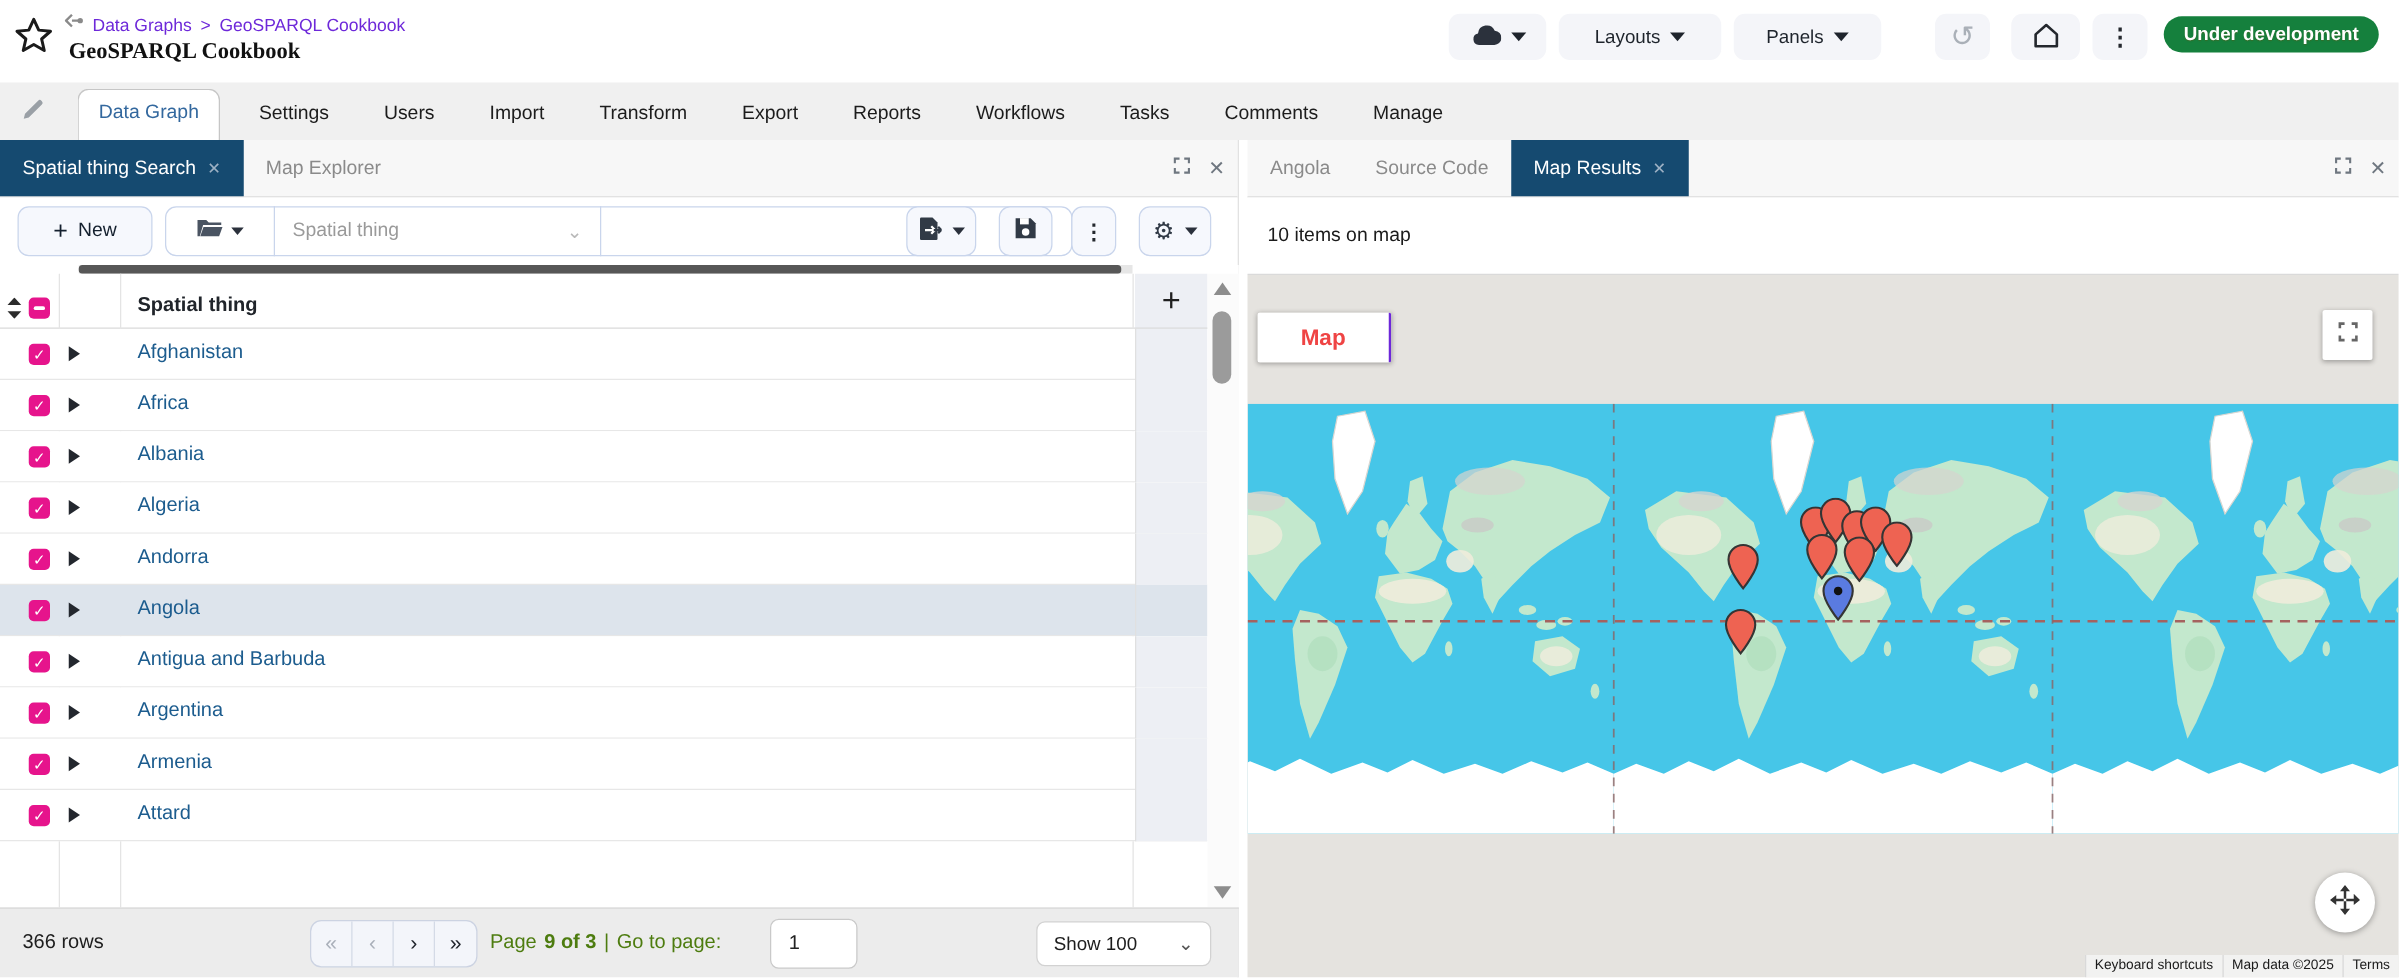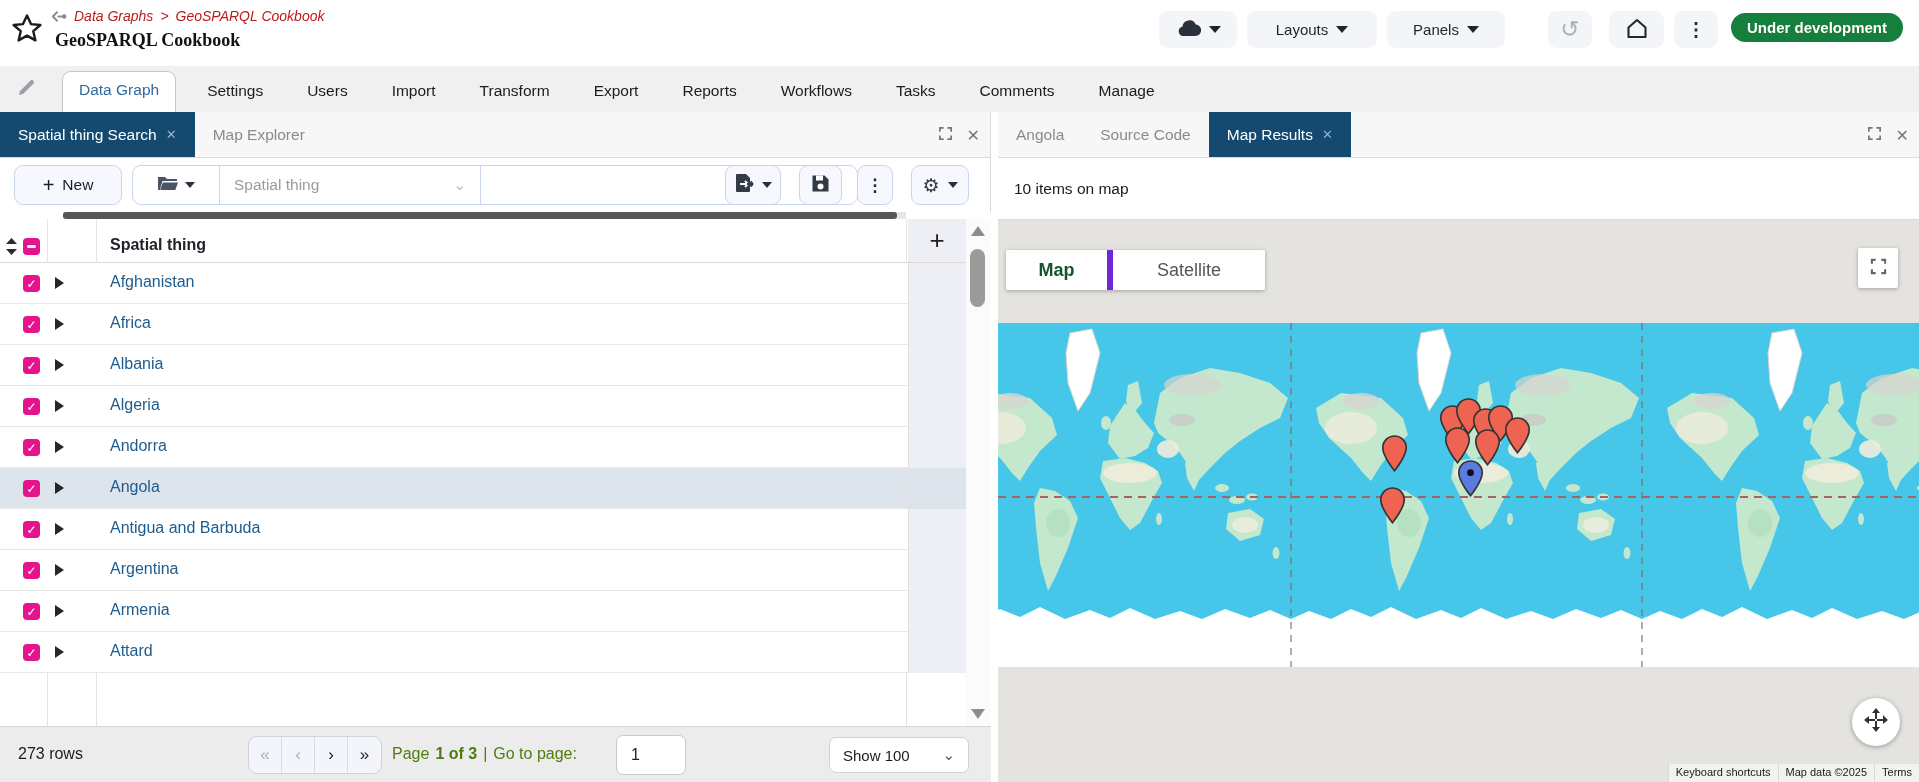--- a/index.html
+++ b/index.html
@@ -3,22 +3,22 @@
 <meta charset="utf-8">
 <style>
   * { margin:0; padding:0; box-sizing:border-box; }
   html,body { width:1919px; height:782px; overflow:hidden; background:#fff;
               font-family:"Liberation Sans", sans-serif; }
   #app { position:relative; width:1919px; height:782px; background:#fff; }
 
   
   .top-header { position:absolute; left:0; top:0; width:1919px; height:66px; background:#fff; }
   .star-btn { position:absolute; left:10px; top:12px; width:34px; height:34px; cursor:pointer; }
-  .breadcrumb { position:absolute; left:50px; top:8px; display:flex; align-items:flex-start; gap:7px;
-                font-size:14px; color:#b91c1c;font-style:italic; }
+  .breadcrumb { position:absolute; left:50px; top:8px; display:flex; align-items:flex-end; gap:7px;
+                font-size:14px; color:#6d28d9; }
   .page-title { position:absolute; left:55px; top:30px; font-family:"Liberation Serif", serif;
                 font-weight:700; font-size:18px; color:#111; }
   .hdr-btn { position:absolute; top:11px; height:37px; background:#f4f5f9; border-radius:9px;
              display:flex; align-items:center; justify-content:center; gap:8px; font-size:15px;
              color:#1e242c; cursor:pointer; }
   .caret { width:0; height:0; border-left:6px solid transparent; border-right:6px solid transparent;
            border-top:7px solid #1e242c; display:inline-block; }
   .badge { position:absolute; left:1731px; top:13px; width:172px; height:29px; background:#15803d;
            border-radius:999px; color:#fff; font-weight:700; font-size:15px; display:flex;
            align-items:center; justify-content:center; text-shadow:0 1px 1px rgba(120,70,0,.35); }
@@ -125,21 +125,21 @@
   
   .countbar { position:absolute; left:0; top:46px; width:100%; height:62px; background:#fff;
               border-bottom:1px solid #dadada; }
   .items-count { position:absolute; left:16px; top:22px; font-size:15.5px; color:#1b1b1b; }
   .map { position:absolute; left:0; top:108px; width:921px; height:562px; background:#e5e3df; overflow:hidden; }
   .map svg.world { position:absolute; left:0; top:103px; }
   .map-type { position:absolute; left:8px; top:30px; display:flex; box-shadow:0 1px 4px rgba(0,0,0,.3);
               border-radius:2px; overflow:hidden; font-family:"Liberation Sans",sans-serif; }
   .mt-btn { height:40px; background:#fff; display:flex; align-items:center; justify-content:center;
             font-size:18px; cursor:pointer; }
-  .mt-map { width:107px; font-weight:700; color:#14532d; border-right:6px solid #6d28d9; }
+  .mt-map { width:107px; font-weight:700; color:#ef4444; border-right:2px solid #6d28d9; }
   .mt-sat { width:152px; color:#565656; }
   .fs-btn { position:absolute; left:860px; top:28px; width:40px; height:40px; background:#fff;
             border-radius:2px; box-shadow:0 1px 4px rgba(0,0,0,.3); display:flex; align-items:center;
             justify-content:center; cursor:pointer; }
   .pan-btn { position:absolute; left:854px; top:478px; width:48px; height:48px; border-radius:50%;
              background:#fff; box-shadow:0 1px 5px rgba(0,0,0,.35); display:flex; align-items:center;
              justify-content:center; cursor:pointer; }
   .glogo { position:absolute; left:8px; top:531px; font-size:21px; font-weight:700; letter-spacing:-1px;margin-top:35px; }
   .map-attrib { position:absolute; right:0; top:544px; height:18px; display:flex; }
   .attr-item { background:rgba(245,245,245,.85); font-size:11px; color:#1a1a1a; padding:2px 7px;
@@ -377,30 +377,30 @@
           </div>
         </div>
       <div class="vscroll">
         <div class="vs-up"></div>
         <div class="vs-thumb"></div>
         <div class="vs-down"></div>
       </div>
     </div>
 
     <div class="lfooter">
-      <span class="rows-count">273 rows</span>
+      <span class="rows-count">366 rows</span>
       <div class="pager" id="pager">
           <div class="pg-btn disabled">«</div>
           <div class="pg-btn disabled">‹</div>
           <div class="pg-btn">›</div>
           <div class="pg-btn">»</div>
         </div>
       <div class="page-info">
         <span>Page</span>
-        <b>1 of 3</b>
+        <b>9 of 3</b>
         <span>|</span>
         <span>Go to page:</span>
       </div>
       <input class="goto-input" type="text" value="1" style="">
       <div class="show-select">
         <span>Show 100</span>
         <span class="chev" style="color:#555;">⌄</span>
       </div>
     </div>
   </div>
@@ -513,21 +513,20 @@
               <path d="M13.5 1C7 1 1.8 6.2 1.8 12.7c0 8.8 11.7 23 11.7 23s11.7-14.2 11.7-23C25.2 6.2 20 1 13.5 1z" fill="#ee6352" stroke="#353535" stroke-width="1.7"></path>
             </svg></div>
           <div class="marker" style="left: 458.5px; top: 240px;"><svg width="27" height="37" viewBox="0 0 27 37">
               <path d="M13.5 1C7 1 1.8 6.2 1.8 12.7c0 8.8 11.7 23 11.7 23s11.7-14.2 11.7-23C25.2 6.2 20 1 13.5 1z" fill="#5a7be0" stroke="#353535" stroke-width="1.7"></path>
               <circle cx="13.5" cy="12.7" r="3.4" fill="#111"></circle>
             </svg></div>
         </div>
 
       <div class="map-type">
         <div class="mt-btn mt-map">Map</div>
-        <div class="mt-btn mt-sat">Satellite</div>
       </div>
       <div class="fs-btn">
         <span>
           <svg width="17" height="17" viewBox="0 0 18 18" fill="none" stroke="#666" stroke-width="2.2">
               <path d="M2 6V2h4"></path>
               <path d="M12 2h4v4"></path>
               <path d="M16 12v4h-4"></path>
               <path d="M6 16H2v-4"></path>
             </svg>
         </span>

